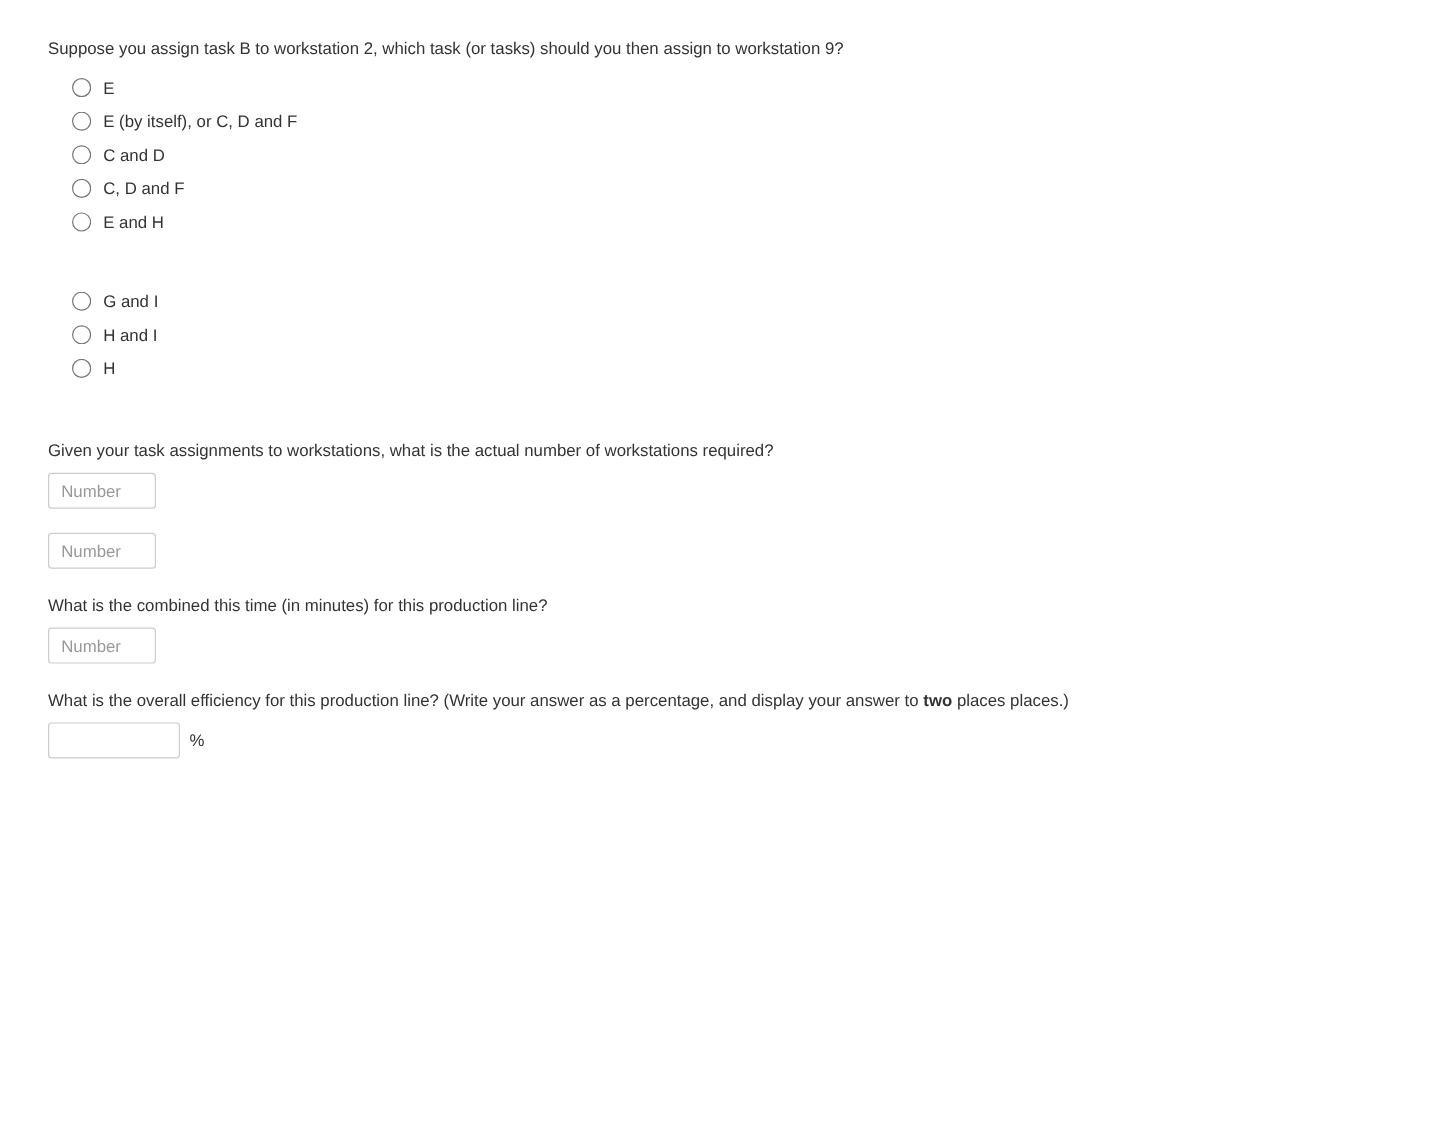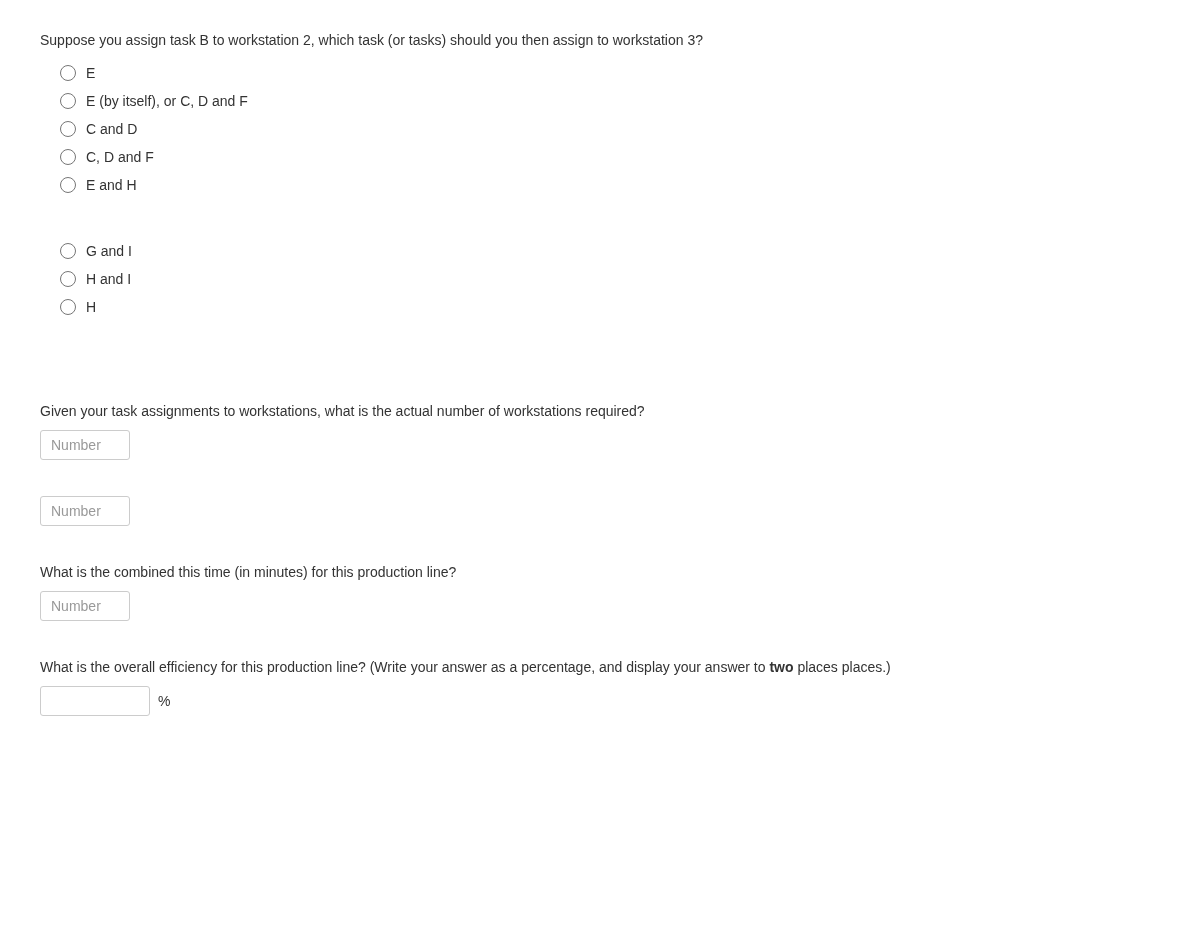--- a/index.html
+++ b/index.html
@@ -59,21 +59,20 @@
       font-size: 14px;
       color: #333;
     }
 
     .divider {
       height: 20px;
     }
 
     .number-input-group {
       margin-bottom: 20px;
-      margin-top: 36px;
     }
 
     .number-input-group .question-text {
       margin-bottom: 8px;
     }
 
     .number-input {
       border: 1px solid #ccc;
       border-radius: 3px;
       padding: 6px 10px;
@@ -95,21 +94,21 @@
 
     .percentage-symbol {
       font-size: 14px;
       color: #333;
     }
   </style>
 </head>
 <body>
 
 <div class="question-section">
-  <p class="question-text">Suppose you assign task B to workstation 2, which task (or tasks) should you then assign to workstation 3?</p>
+  <p class="question-text">Suppose you assign task B to workstation 2, which task (or tasks) should you then assign to workstation 9?</p>
   <div class="radio-group">
     <label class="radio-option">
       <input type="radio" name="q1" style="">
       <span class="radio-label">E</span>
     </label>
     <label class="radio-option">
       <input type="radio" name="q1" style="">
       <span class="radio-label">E (by itself), or C, D and F</span>
     </label>
     <label class="radio-option">

